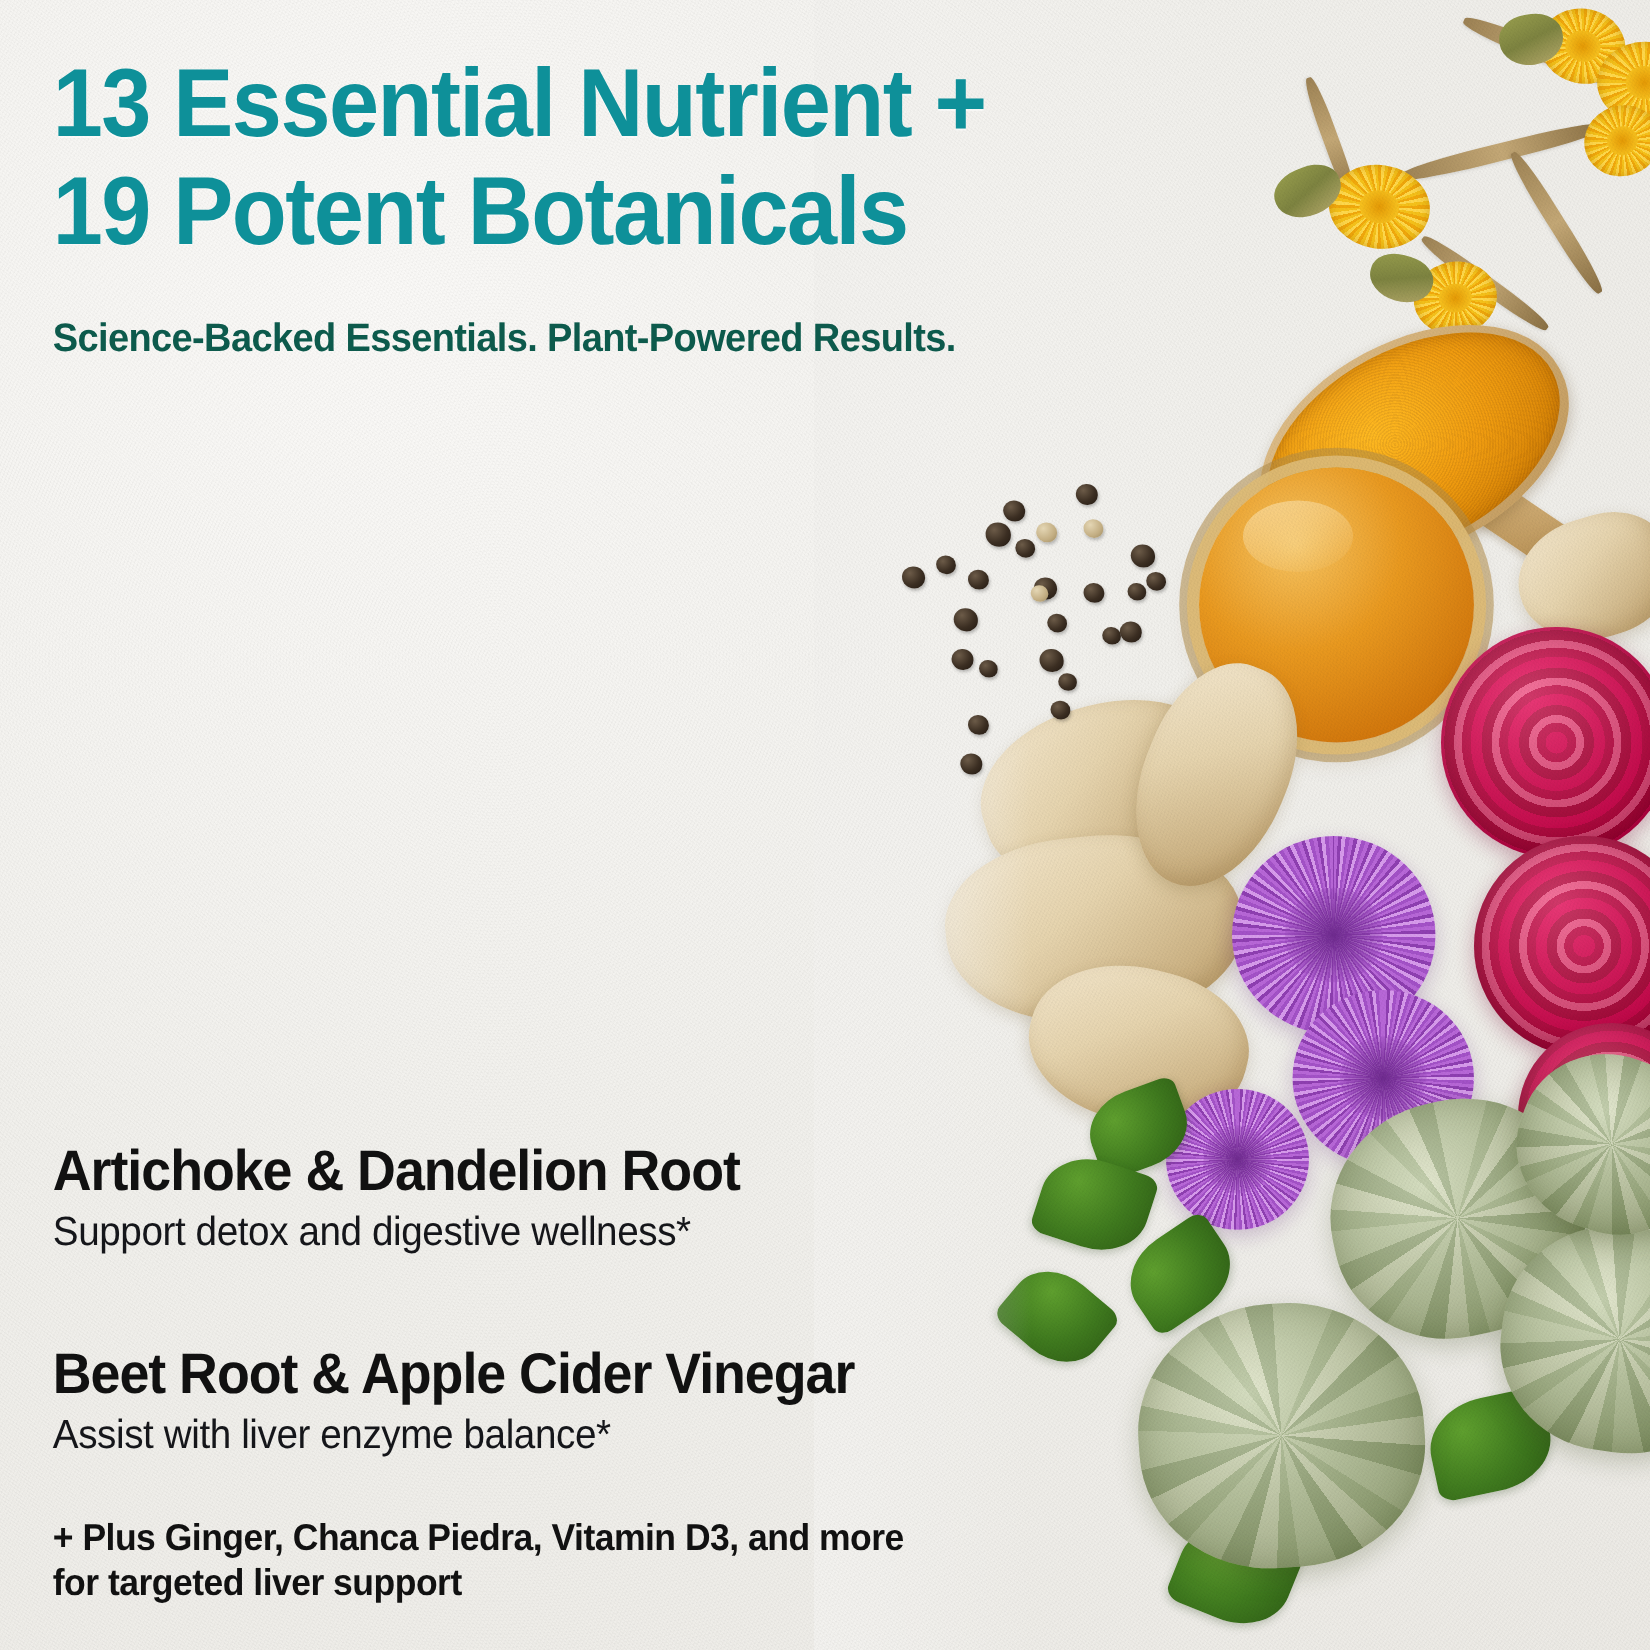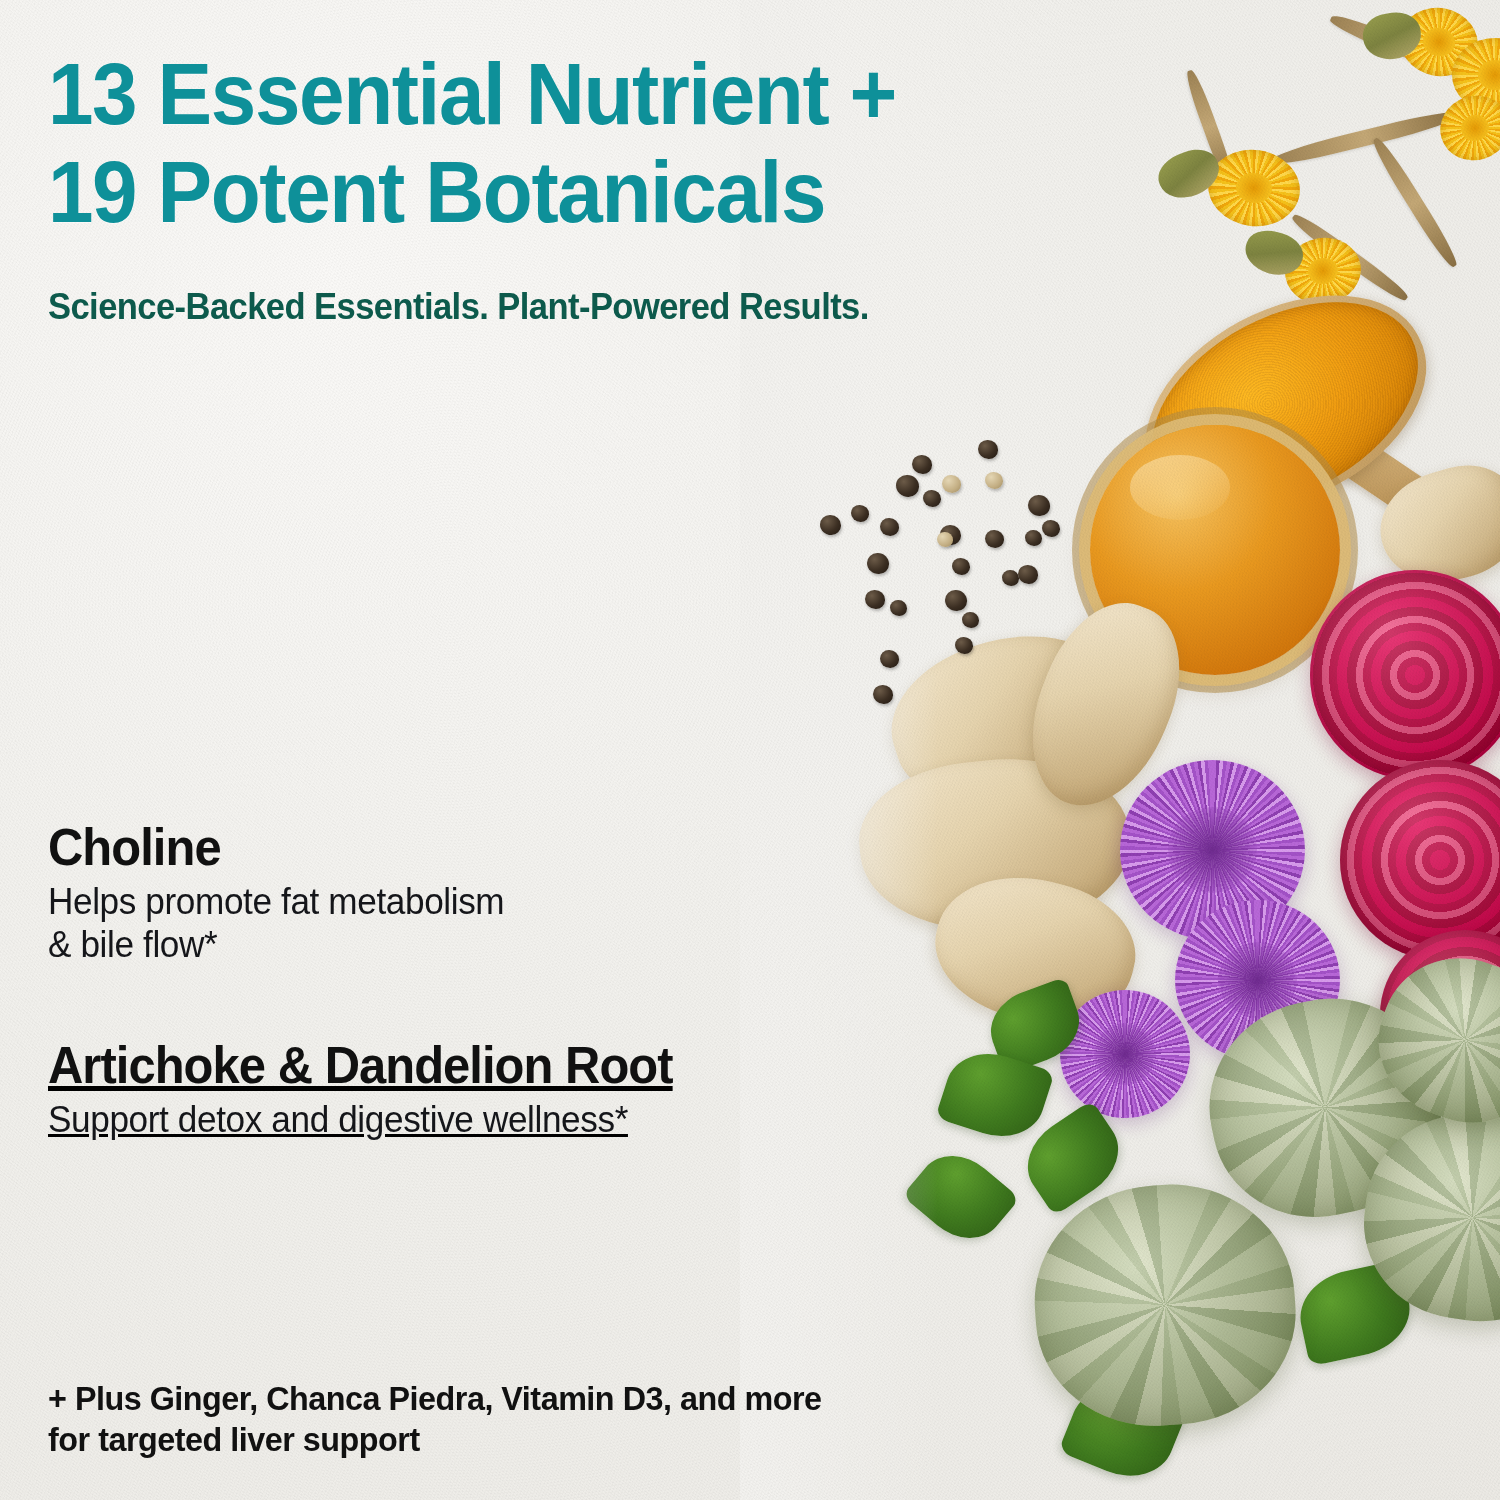--- a/index.html
+++ b/index.html
@@ -316,32 +316,31 @@
 
   <div id="content">
 
     <h1 id="hl1" class="headline">13 Essential Nutrient +</h1>
     <h1 id="hl2" class="headline">19 Potent Botanicals</h1>
 
     <h2 class="subhead">Science-Backed Essentials. Plant-Powered Results.</h2>
 
 
 
-    <div class="item" style="top:820px;">
-      <div class="item-title">
-        <span>Choline</span>
-      </div>
-      <div class="item-desc">Helps promote fat metabolism
-&amp; bile flow*</div>
-    </div>
-
-    <div class="item" style="top:1038px;text-decoration:underline;">
+
+    <div class="item" style="top:1038px;">
       <div class="item-title">
         <span>Artichoke &amp; Dandelion Root</span>
       </div>
       <div class="item-desc">Support detox and digestive wellness*</div>
     </div>
 
+    <div class="item" style="top:1222px;">
+      <div class="item-title">
+        <span>Beet Root &amp; Apple Cider Vinegar</span>
+      </div>
+      <div class="item-desc">Assist with liver enzyme balance*</div>
+    </div>
 
     <div class="footer">+ Plus Ginger, Chanca Piedra, Vitamin D3, and more
 for targeted liver support</div>
   </div>
 </div>
 
 </body></html>

